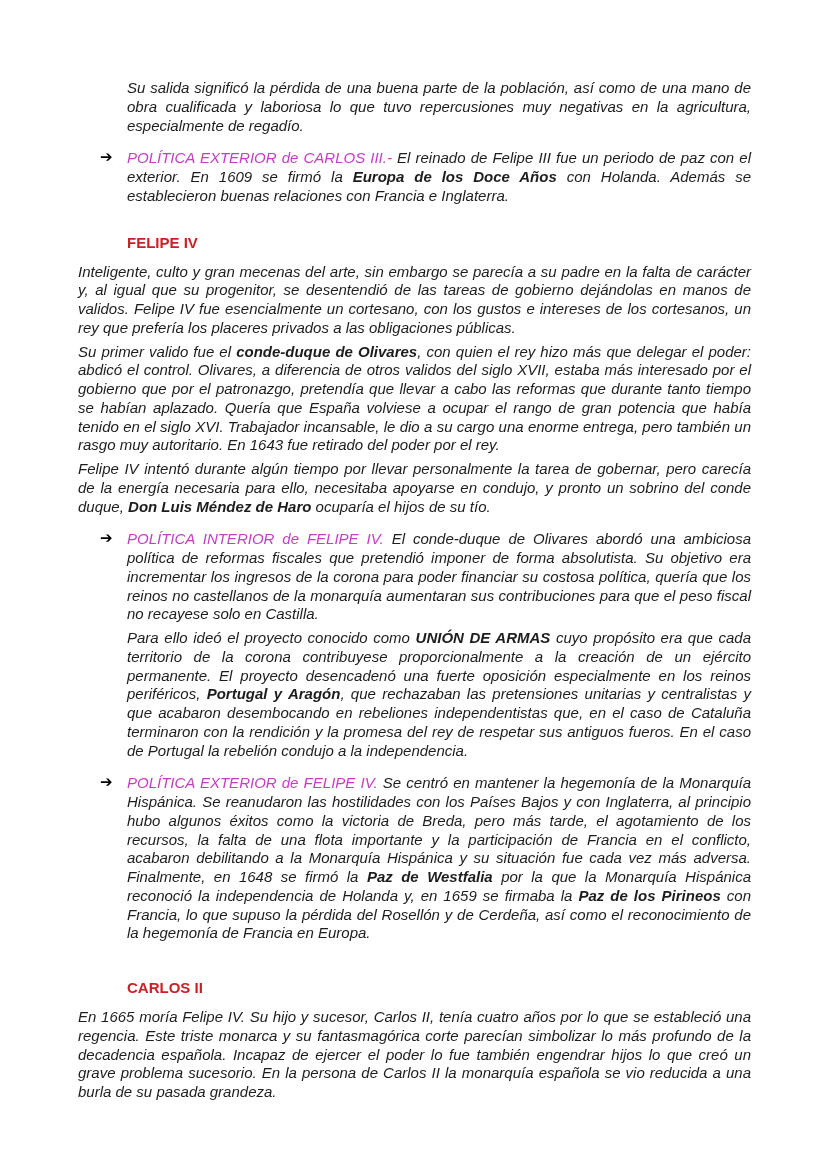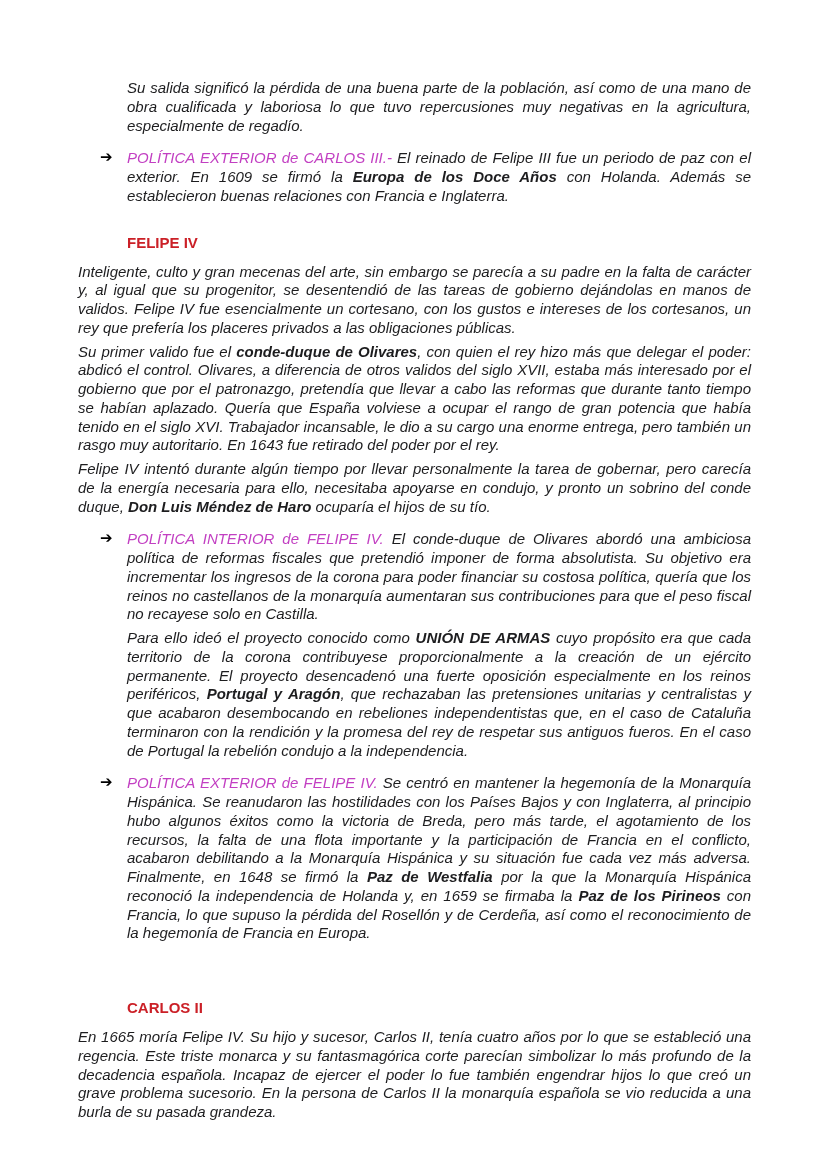--- a/index.html
+++ b/index.html
@@ -44,21 +44,21 @@
     font-weight: bold;
     color: #000000;
   }
   .label { color: var(--label-magenta); }
   .heading {
     font-size: 15px;
     font-weight: bold;
     color: var(--heading-red);
     margin: 28px 0 12px 49px;
   }
-  .heading.big-gap { margin-top: 56px; }
+  .heading.big-gap { margin-top: 36px; }
   b { font-weight: bold; }
 </style>
 </head>
 <body>
 
 <div class="page">
 
   <p class="para indent"><span>Su salida significó la pérdida de una buena parte de la población, así como de una mano de obra cualificada y laboriosa lo que tuvo repercusiones muy negativas en la agricultura, especialmente de regadío.</span></p>
 
   <div class="bullet">

